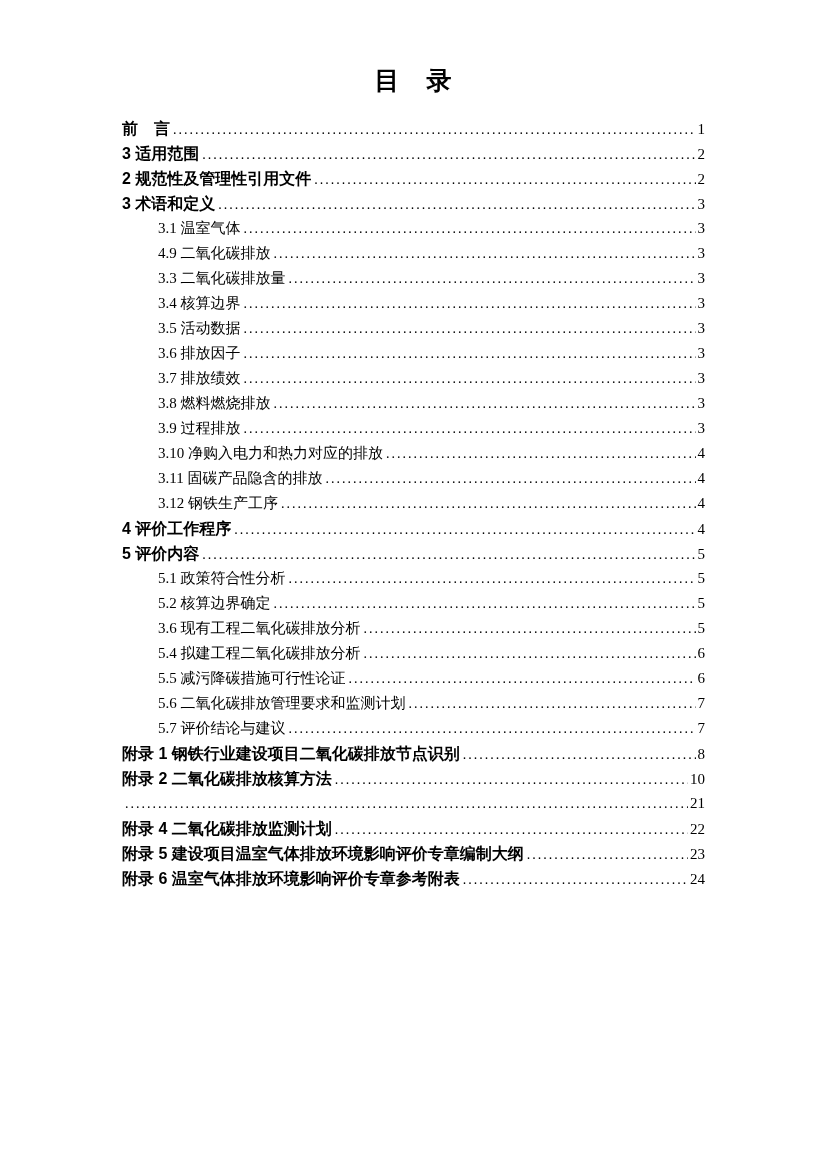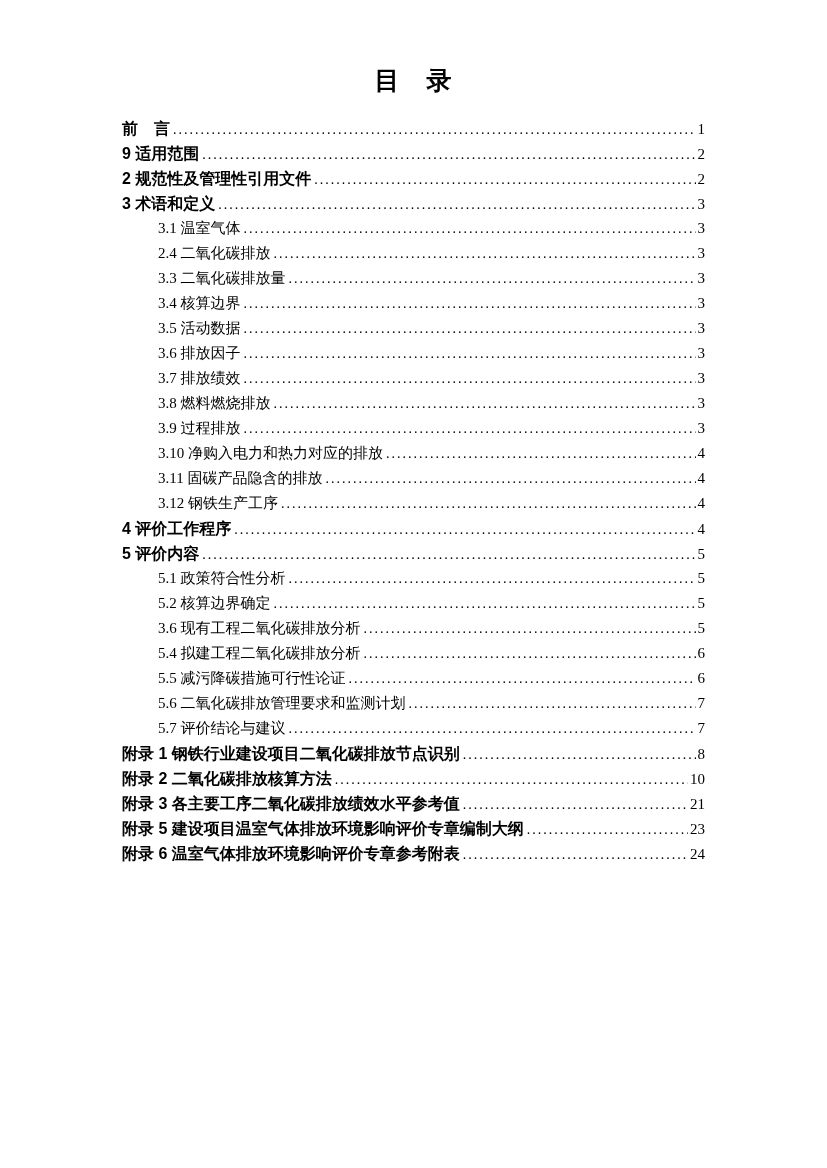--- a/index.html
+++ b/index.html
@@ -76,41 +76,41 @@
 
 <div class="page">
   <h1 class="doc-title">目　录</h1>
   <div class="toc">
       <div class="toc-entry level1">
     <span class="toc-label">前　言</span>
     <span class="toc-dots"></span>
     <span class="toc-page">1</span>
   </div>
       <div class="toc-entry level1">
-    <span class="toc-label">9 适用范围</span>
+    <span class="toc-label">3 适用范围</span>
     <span class="toc-dots"></span>
     <span class="toc-page">2</span>
   </div>
       <div class="toc-entry level1">
     <span class="toc-label">2 规范性及管理性引用文件</span>
     <span class="toc-dots"></span>
     <span class="toc-page">2</span>
   </div>
       <div class="toc-entry level1">
     <span class="toc-label">3 术语和定义</span>
     <span class="toc-dots"></span>
     <span class="toc-page">3</span>
   </div>
       <div class="toc-entry level2">
     <span class="toc-label">3.1 温室气体</span>
     <span class="toc-dots"></span>
     <span class="toc-page">3</span>
   </div>
       <div class="toc-entry level2">
-    <span class="toc-label">2.4 二氧化碳排放</span>
+    <span class="toc-label">4.9 二氧化碳排放</span>
     <span class="toc-dots"></span>
     <span class="toc-page">3</span>
   </div>
       <div class="toc-entry level2">
     <span class="toc-label">3.3 二氧化碳排放量</span>
     <span class="toc-dots"></span>
     <span class="toc-page">3</span>
   </div>
       <div class="toc-entry level2">
     <span class="toc-label">3.4 核算边界</span>
@@ -206,23 +206,27 @@
     <span class="toc-label">附录 1 钢铁行业建设项目二氧化碳排放节点识别</span>
     <span class="toc-dots"></span>
     <span class="toc-page">8</span>
   </div>
       <div class="toc-entry level1">
     <span class="toc-label">附录 2 二氧化碳排放核算方法</span>
     <span class="toc-dots"></span>
     <span class="toc-page">10</span>
   </div>
       <div class="toc-entry level1">
-    <span class="toc-label">附录 3 各主要工序二氧化碳排放绩效水平参考值</span>
     <span class="toc-dots"></span>
     <span class="toc-page">21</span>
+  </div>
+      <div class="toc-entry level1">
+    <span class="toc-label">附录 4 二氧化碳排放监测计划</span>
+    <span class="toc-dots"></span>
+    <span class="toc-page">22</span>
   </div>
       <div class="toc-entry level1">
     <span class="toc-label">附录 5 建设项目温室气体排放环境影响评价专章编制大纲</span>
     <span class="toc-dots"></span>
     <span class="toc-page">23</span>
   </div>
       <div class="toc-entry level1">
     <span class="toc-label">附录 6 温室气体排放环境影响评价专章参考附表</span>
     <span class="toc-dots"></span>
     <span class="toc-page">24</span>

